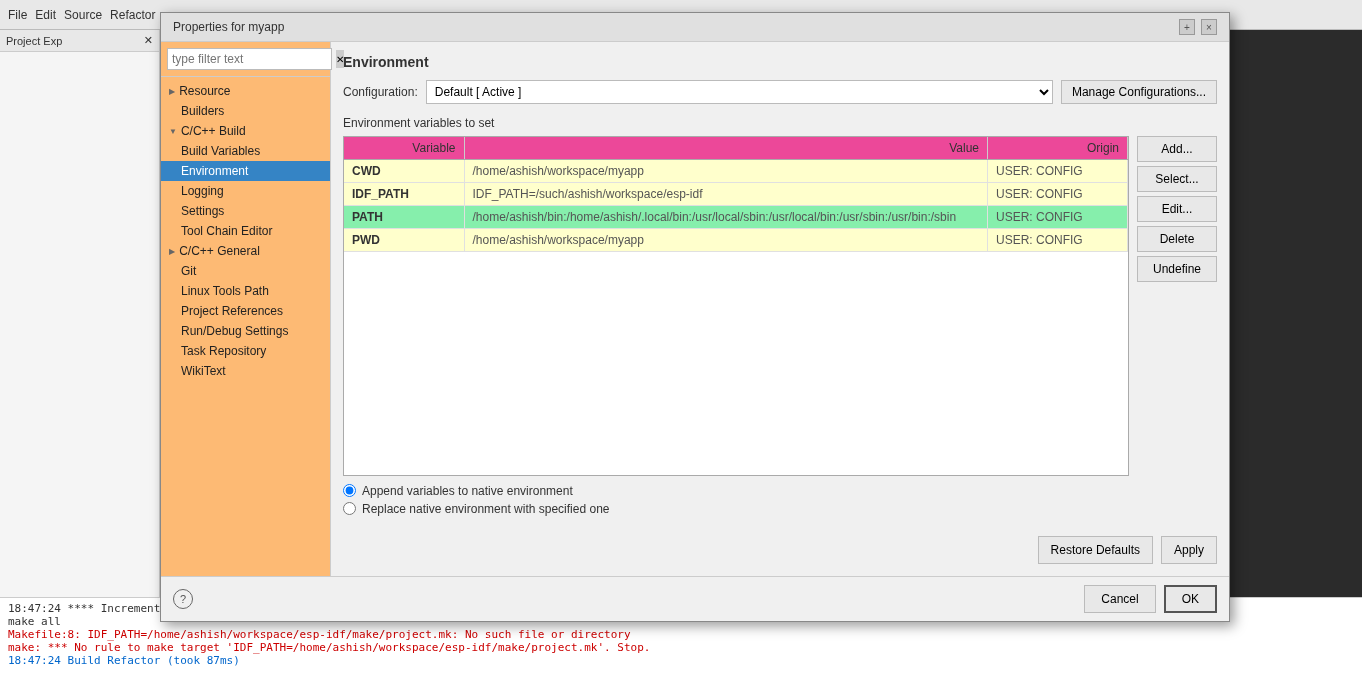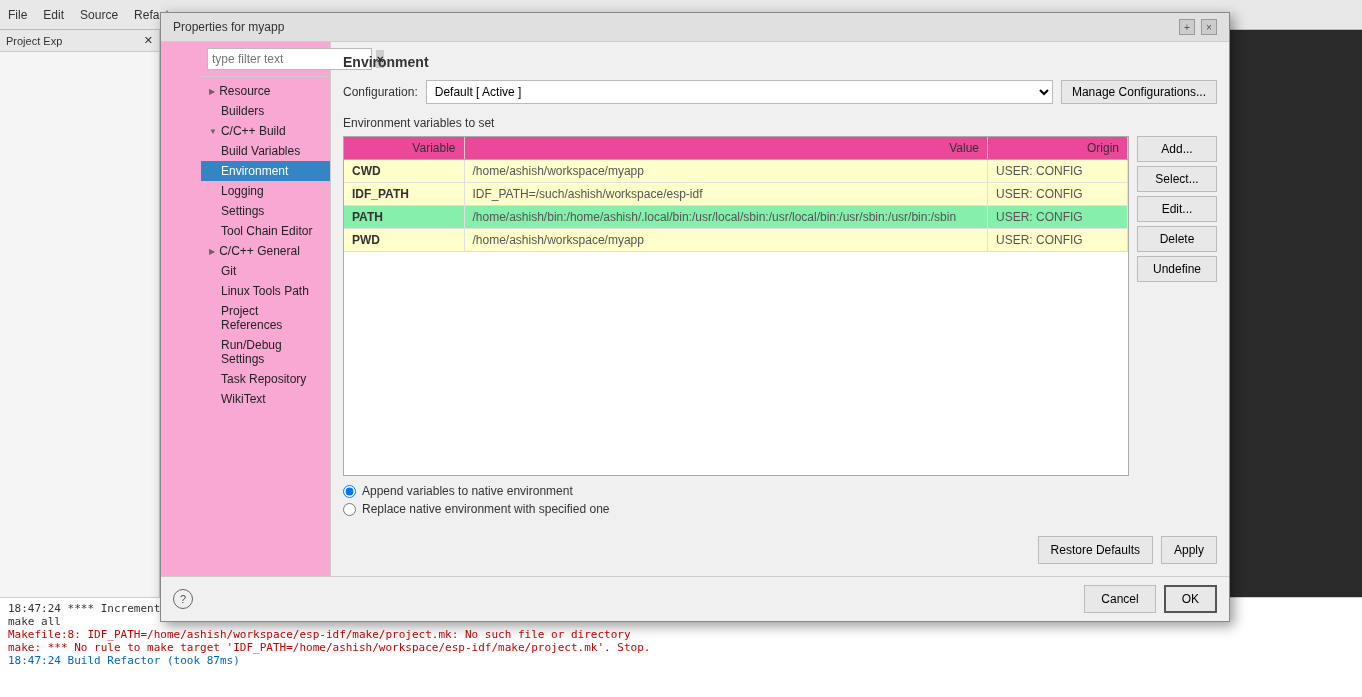--- a/index.html
+++ b/index.html
@@ -27,21 +27,21 @@
       background: #e8e8e8;
       border-bottom: 1px solid #bbb;
       display: flex;
       align-items: center;
       padding: 0 4px;
       gap: 8px;
     }
 
     .ide-menu {
       display: flex;
-      gap: 8px;
+      gap: 0;
       font-size: 12px;
       color: #333;
     }
 
     .ide-menu span {
       cursor: pointer;
       padding: 2px 4px;
     }
 
     
@@ -151,26 +151,25 @@
 
     .dialog-body {
       display: flex;
       flex: 1;
       overflow: hidden;
     }
 
     
     .nav-panel {
       width: 170px;
-      background: #f9a8d4;
+      background: #fdba74;
       border-right: 1px solid #ccc;
       display: flex;
       flex-direction: column;
       flex-shrink: 0;
-      padding-left: 40px;
     }
 
     .filter-bar {
       padding: 6px;
       border-bottom: 1px solid #ccc;
       display: flex;
       align-items: center;
       gap: 4px;
     }
 
@@ -363,21 +362,21 @@
       margin-bottom: 8px;
     }
 
     
     .radio-group {
       margin-bottom: 12px;
     }
 
     .radio-option {
       display: flex;
-      align-items: center;
+      align-items: flex-start;
       gap: 6px;
       margin-bottom: 4px;
       font-size: 12px;
       color: #333;
     }
 
     .radio-option input[type="radio"] {
       cursor: pointer;
     }
 

